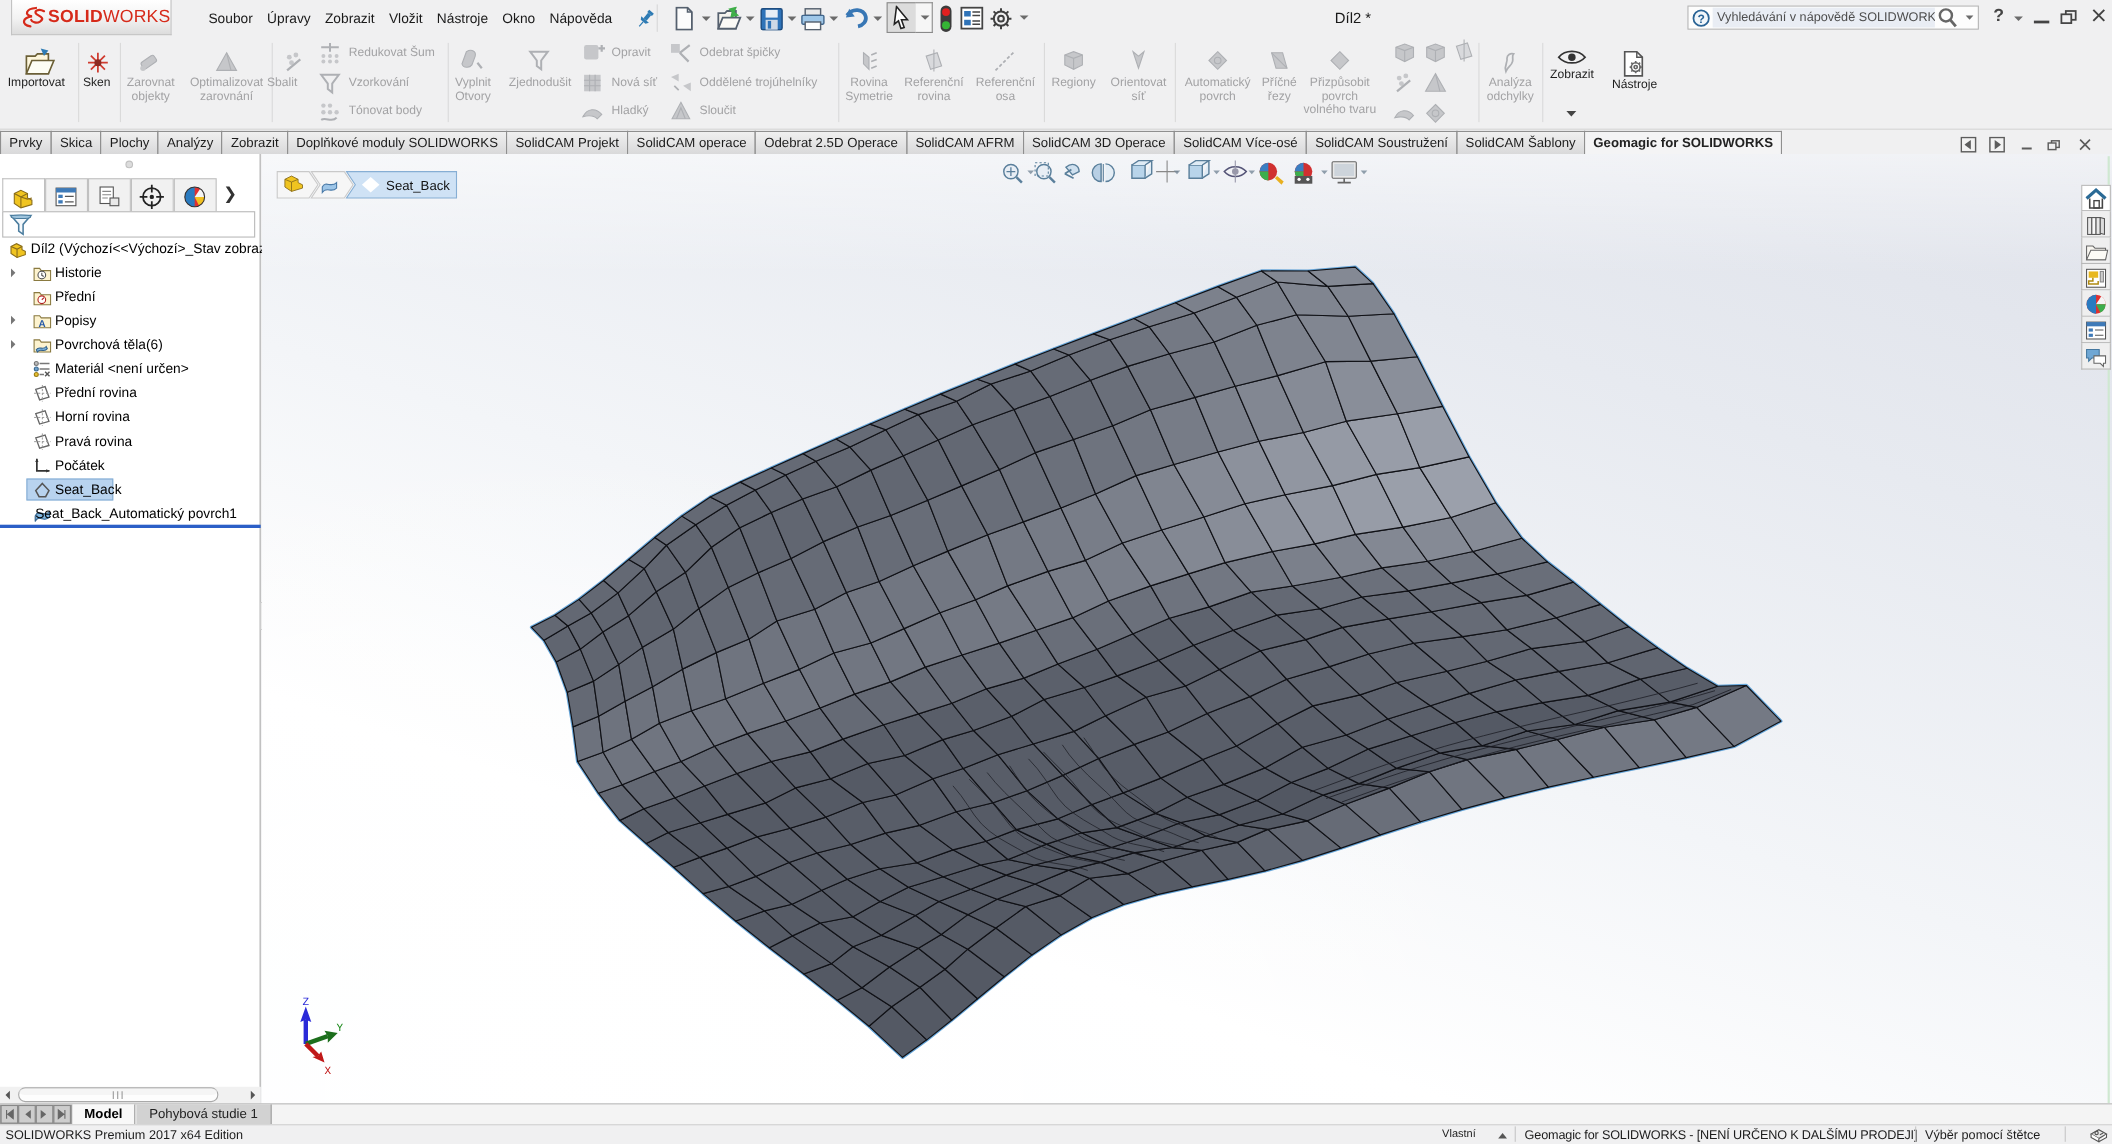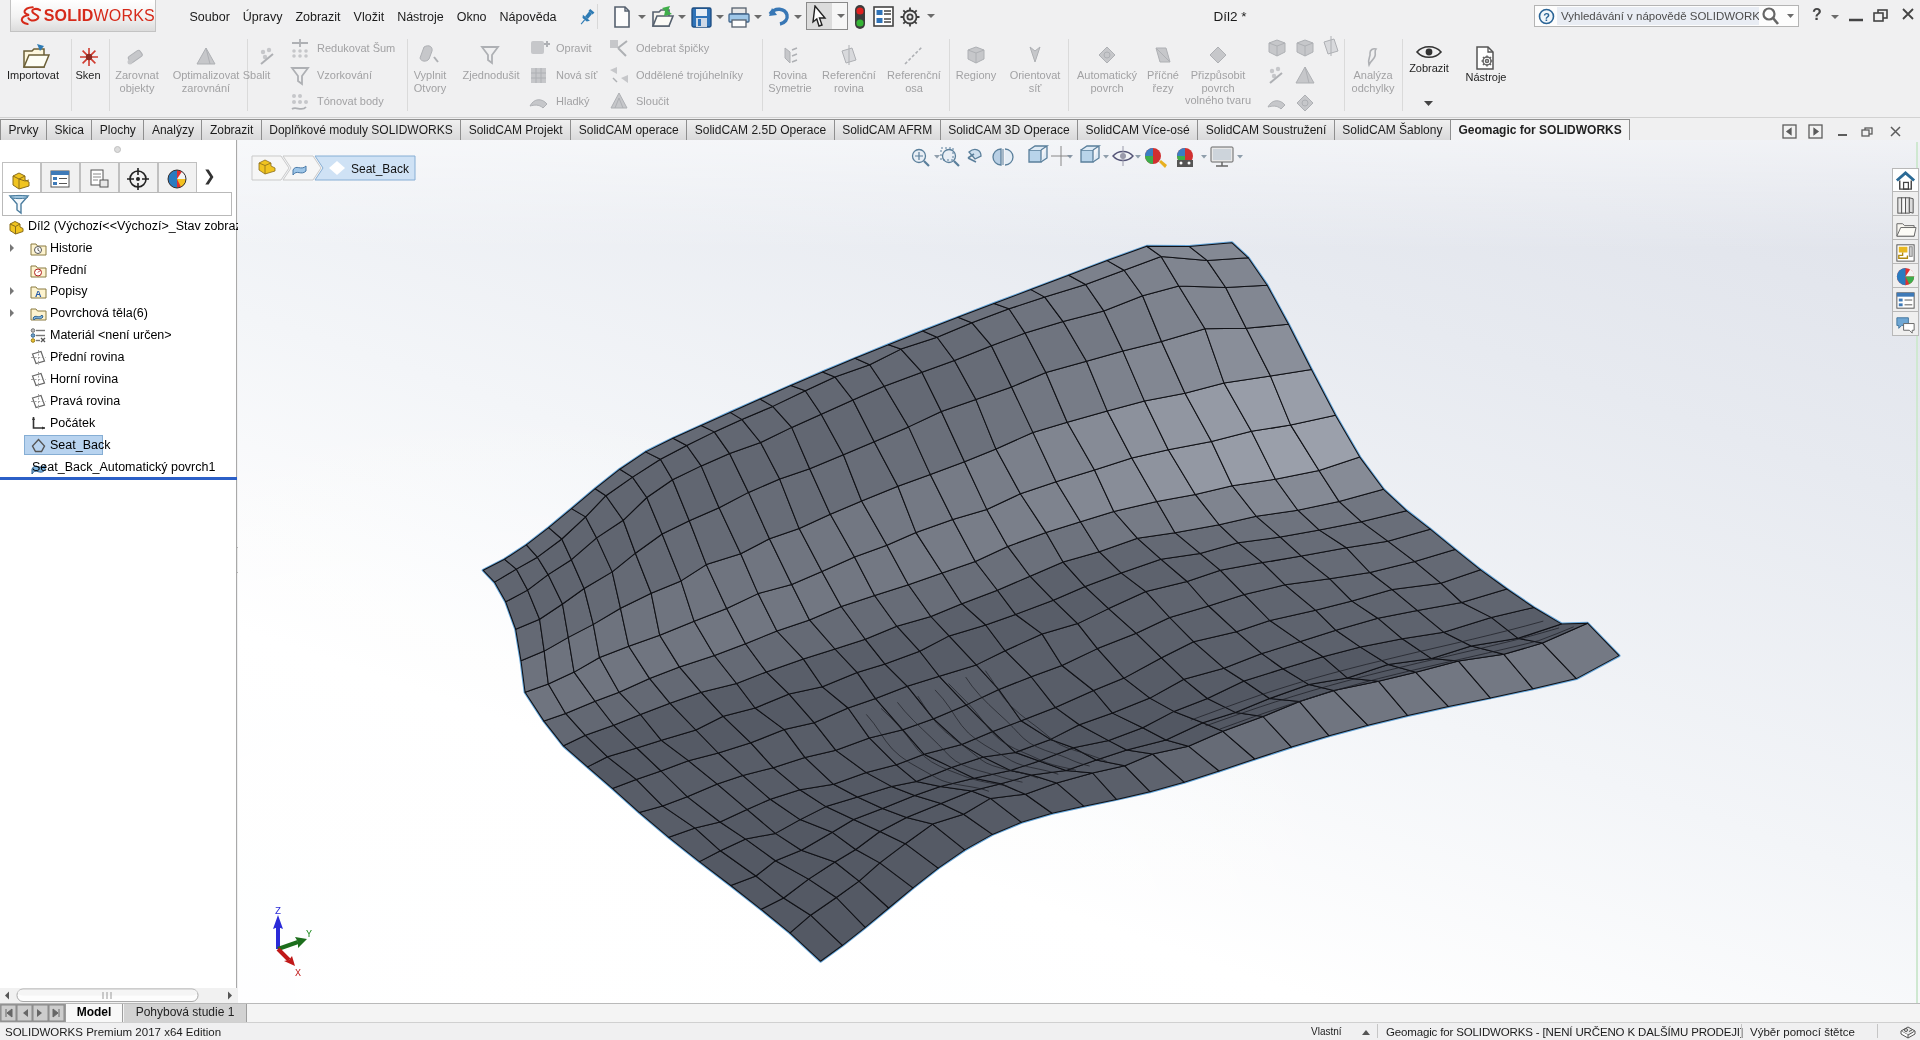--- a/index.html
+++ b/index.html
@@ -200,21 +200,21 @@
 
 <div id="tabrow" class="abs">
   <div class="ctab">Prvky</div>
     <div class="ctab">Skica</div>
     <div class="ctab">Plochy</div>
     <div class="ctab">Analýzy</div>
     <div class="ctab">Zobrazit</div>
     <div class="ctab">Doplňkové moduly SOLIDWORKS</div>
     <div class="ctab">SolidCAM Projekt</div>
     <div class="ctab">SolidCAM operace</div>
-    <div class="ctab">SolidCAM 2.5D Operace</div>
+    <div class="ctab">Odebrat 2.5D Operace</div>
     <div class="ctab">SolidCAM AFRM</div>
     <div class="ctab">SolidCAM 3D Operace</div>
     <div class="ctab">SolidCAM Více-osé</div>
     <div class="ctab">SolidCAM Soustružení</div>
     <div class="ctab">SolidCAM Šablony</div>
     <div class="ctab active">Geomagic for SOLIDWORKS</div>
   <svg class="abs" style="left:1782px;top:6px" width="130" height="15" viewBox="0 0 130 15">
     <g stroke="#5c5c5c" fill="none" stroke-width="1.3">
       <rect x="1" y="1" width="13" height="13" fill="#f2f2f2"></rect>
       <path d="M5 7.5 l4 -3 v6 z" fill="#5c5c5c"></path>

